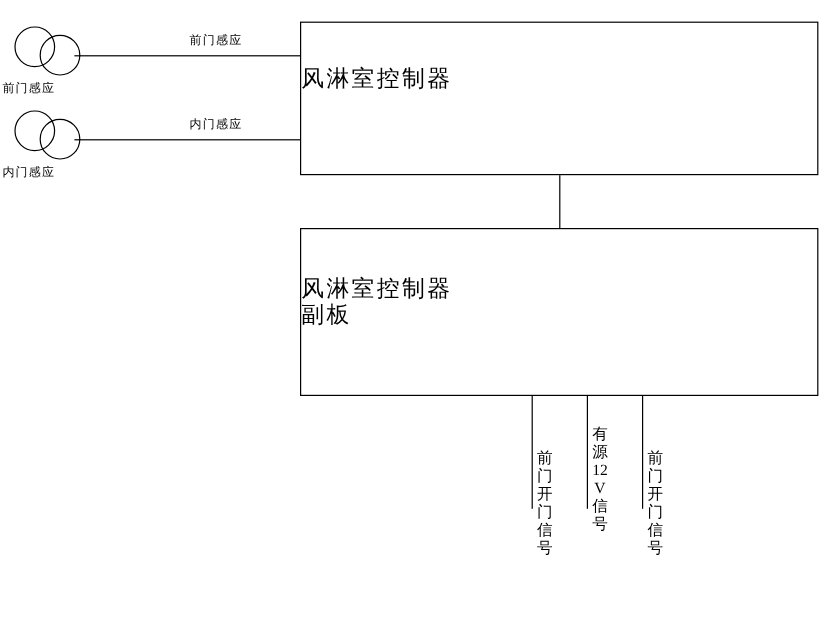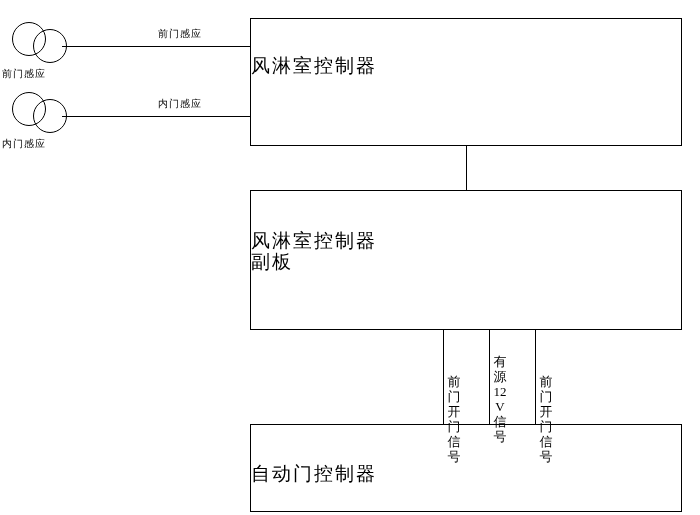--- a/index.html
+++ b/index.html
@@ -79,23 +79,20 @@
 
   <div class="box" style="left:250px; top:18px; width:432px; height:128px;">
     <div class="box-title" style="top:34px;">风淋室控制器</div>
   </div>
 
   <div class="box" style="left:250px; top:190px; width:432px; height:140px;">
     <div class="box-title" style="top:37px;">风淋室控制器</div>
     <div class="box-title" style="top:58px;">副板</div>
   </div>
 
-  <div class="box" style="left:250px; top:424px; width:432px; height:88px;">
-    <div class="box-title" style="top:36px;">自动门控制器</div>
-  </div>
 
   <div class="sensor" style="left:12px; top:22px;"></div>
   <div class="sensor" style="left:33px; top:29px;"></div>
   <div class="lbl" style="left:2px; top:67px;">前门感应</div>
 
   <div class="sensor" style="left:12px; top:92px;"></div>
   <div class="sensor" style="left:33px; top:99px;"></div>
   <div class="lbl" style="left:2px; top:137px;">内门感应</div>
 
   <div class="line hline" style="left:62px; top:46px; width:188px;"></div>

